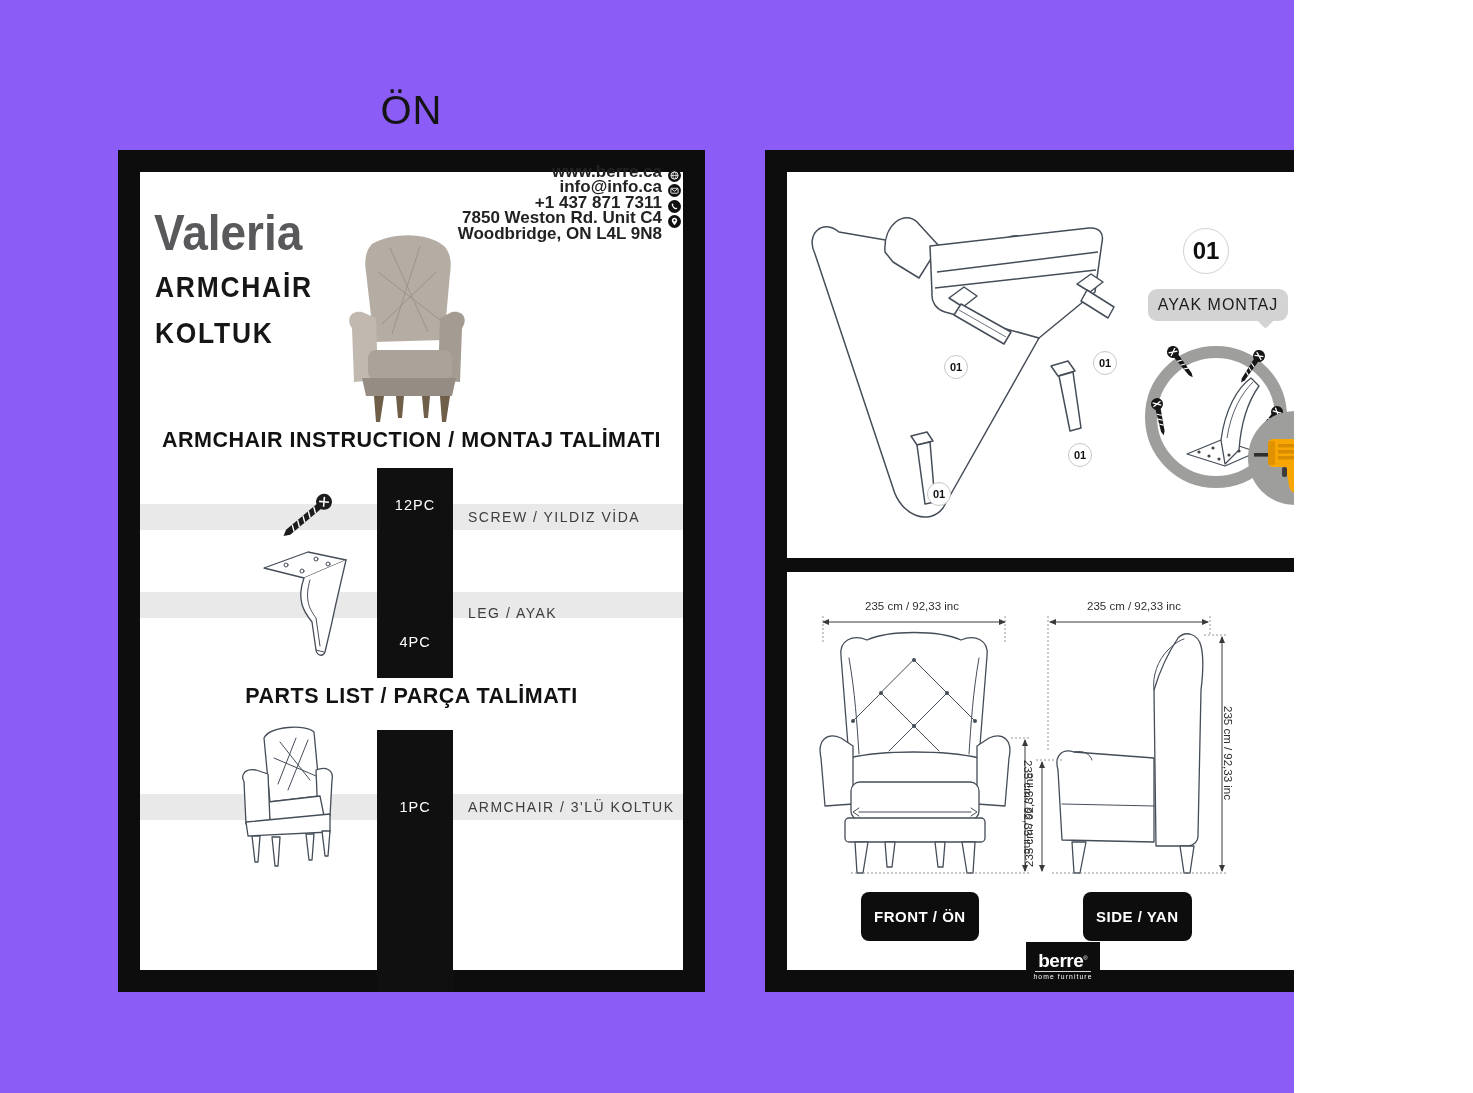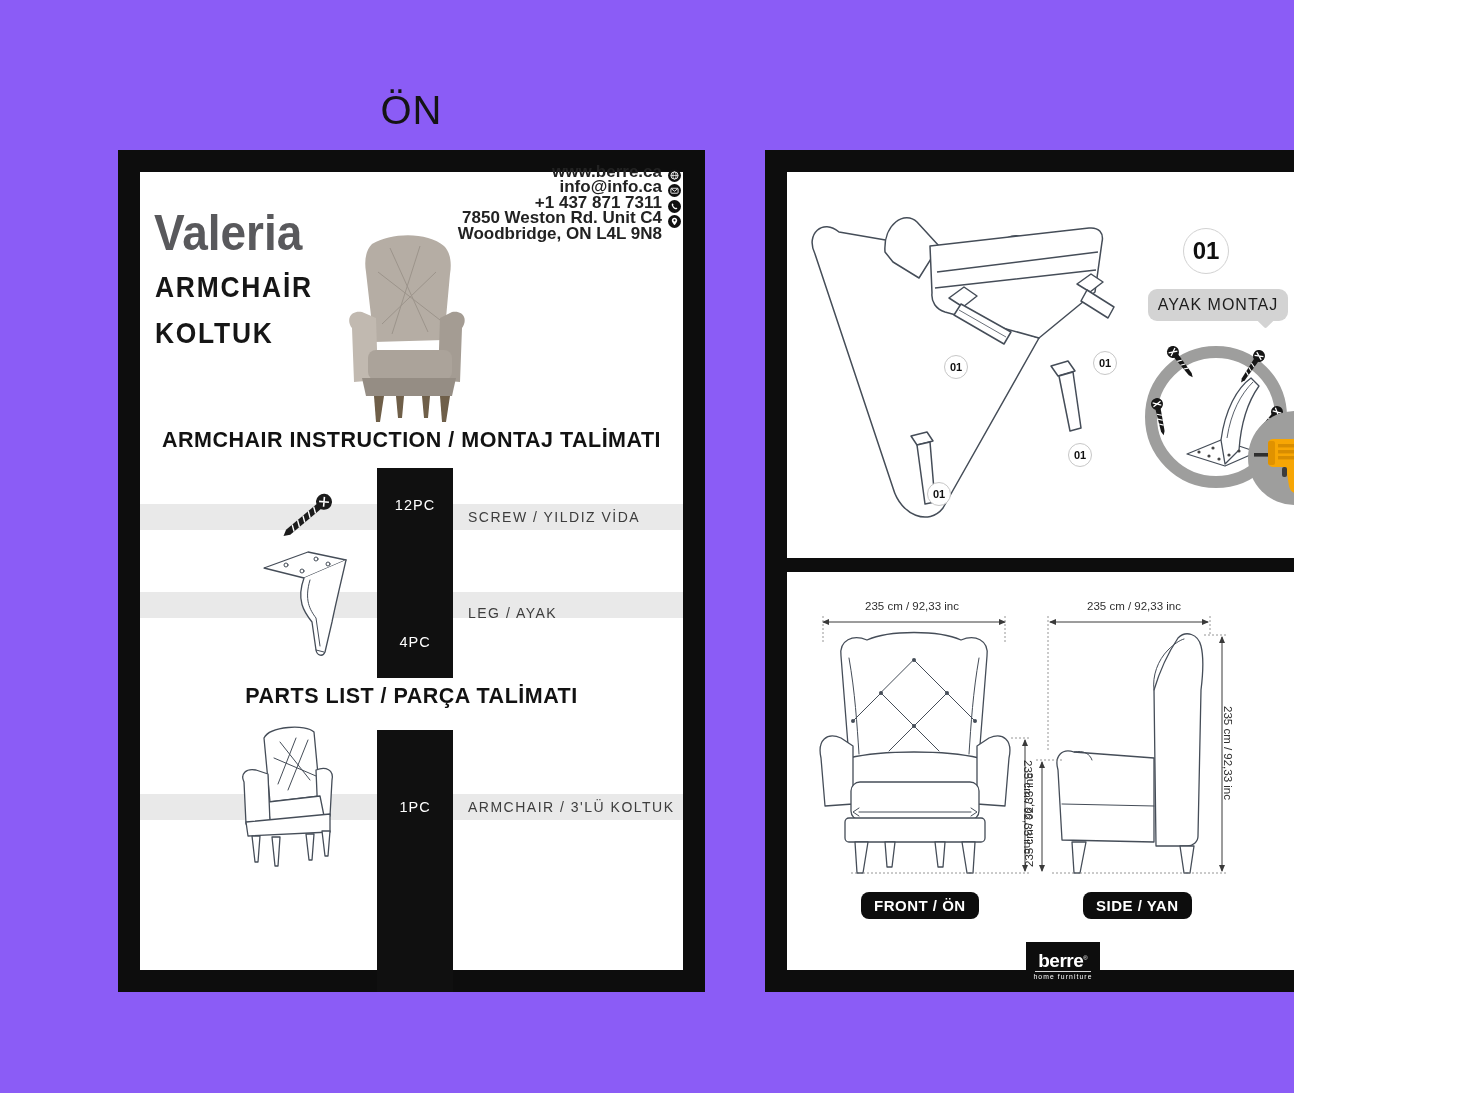--- a/index.html
+++ b/index.html
@@ -66,21 +66,21 @@
   .drill-art{position:absolute;left:6px;top:12px;width:82px;height:70px;}
 
   .view-front{position:absolute;left:20px;top:418px;width:230px;height:300px;}
   .view-side{position:absolute;left:245px;top:418px;width:250px;height:300px;}
   .dim-label{position:absolute;font-size:11.5px;color:#2f2f2f;white-space:nowrap;text-align:center;}
   #dimF-top{left:30px;top:428px;width:190px;}
   #dimF-right{left:186px;top:629px;width:110px;transform:rotate(90deg);}
   #dimS-top{left:252px;top:428px;width:190px;}
   #dimS-left{left:187px;top:642px;width:110px;transform:rotate(-90deg);}
   #dimS-right{left:386px;top:575px;width:110px;transform:rotate(90deg);}
-  .view-pill{position:absolute;background:#0d0d0d;color:#fff;font-size:15px;font-weight:bold;letter-spacing:0.5px;padding:5px 13px;border-radius:8px;white-space:nowrap;}
+  .view-pill{position:absolute;background:#0d0d0d;color:#fff;font-size:15px;font-weight:bold;letter-spacing:0.5px;padding:16px 13px;border-radius:8px;white-space:nowrap;}
   #pill-front{left:74px;top:720px;} #pill-side{left:296px;top:720px;}
 
   .line-art{stroke:#454d58;stroke-width:1.3;fill:#fff;stroke-linejoin:round;stroke-linecap:round;}
   .line-only{stroke:#454d58;stroke-width:1;fill:none;stroke-linecap:round;}
   .dim{stroke:#3a3a3a;stroke-width:1;fill:none;}
   .dot{stroke:#8a8a8a;stroke-width:0.9;stroke-dasharray:2 2;fill:none;}
 </style>
 </head>
 <body>
 

